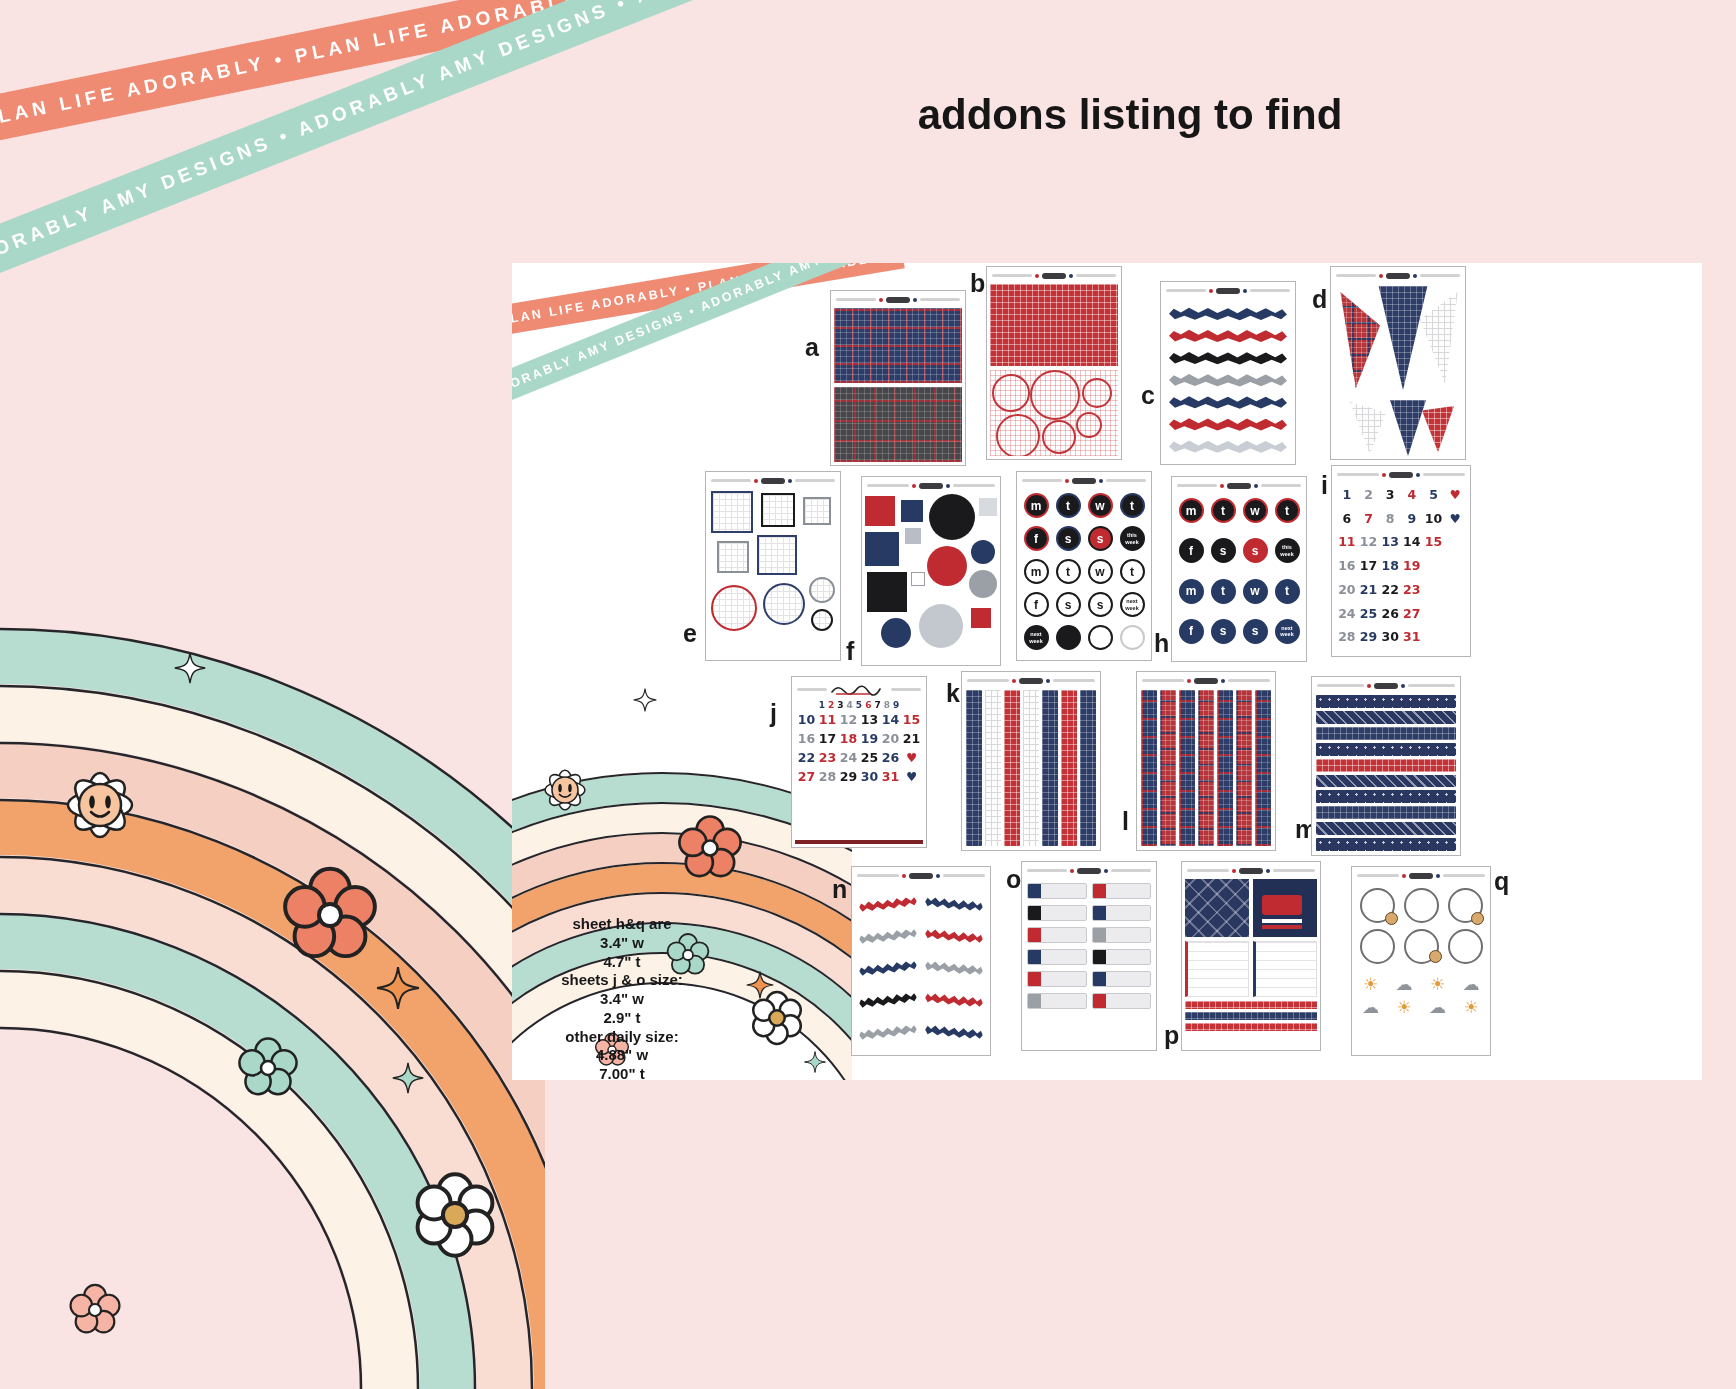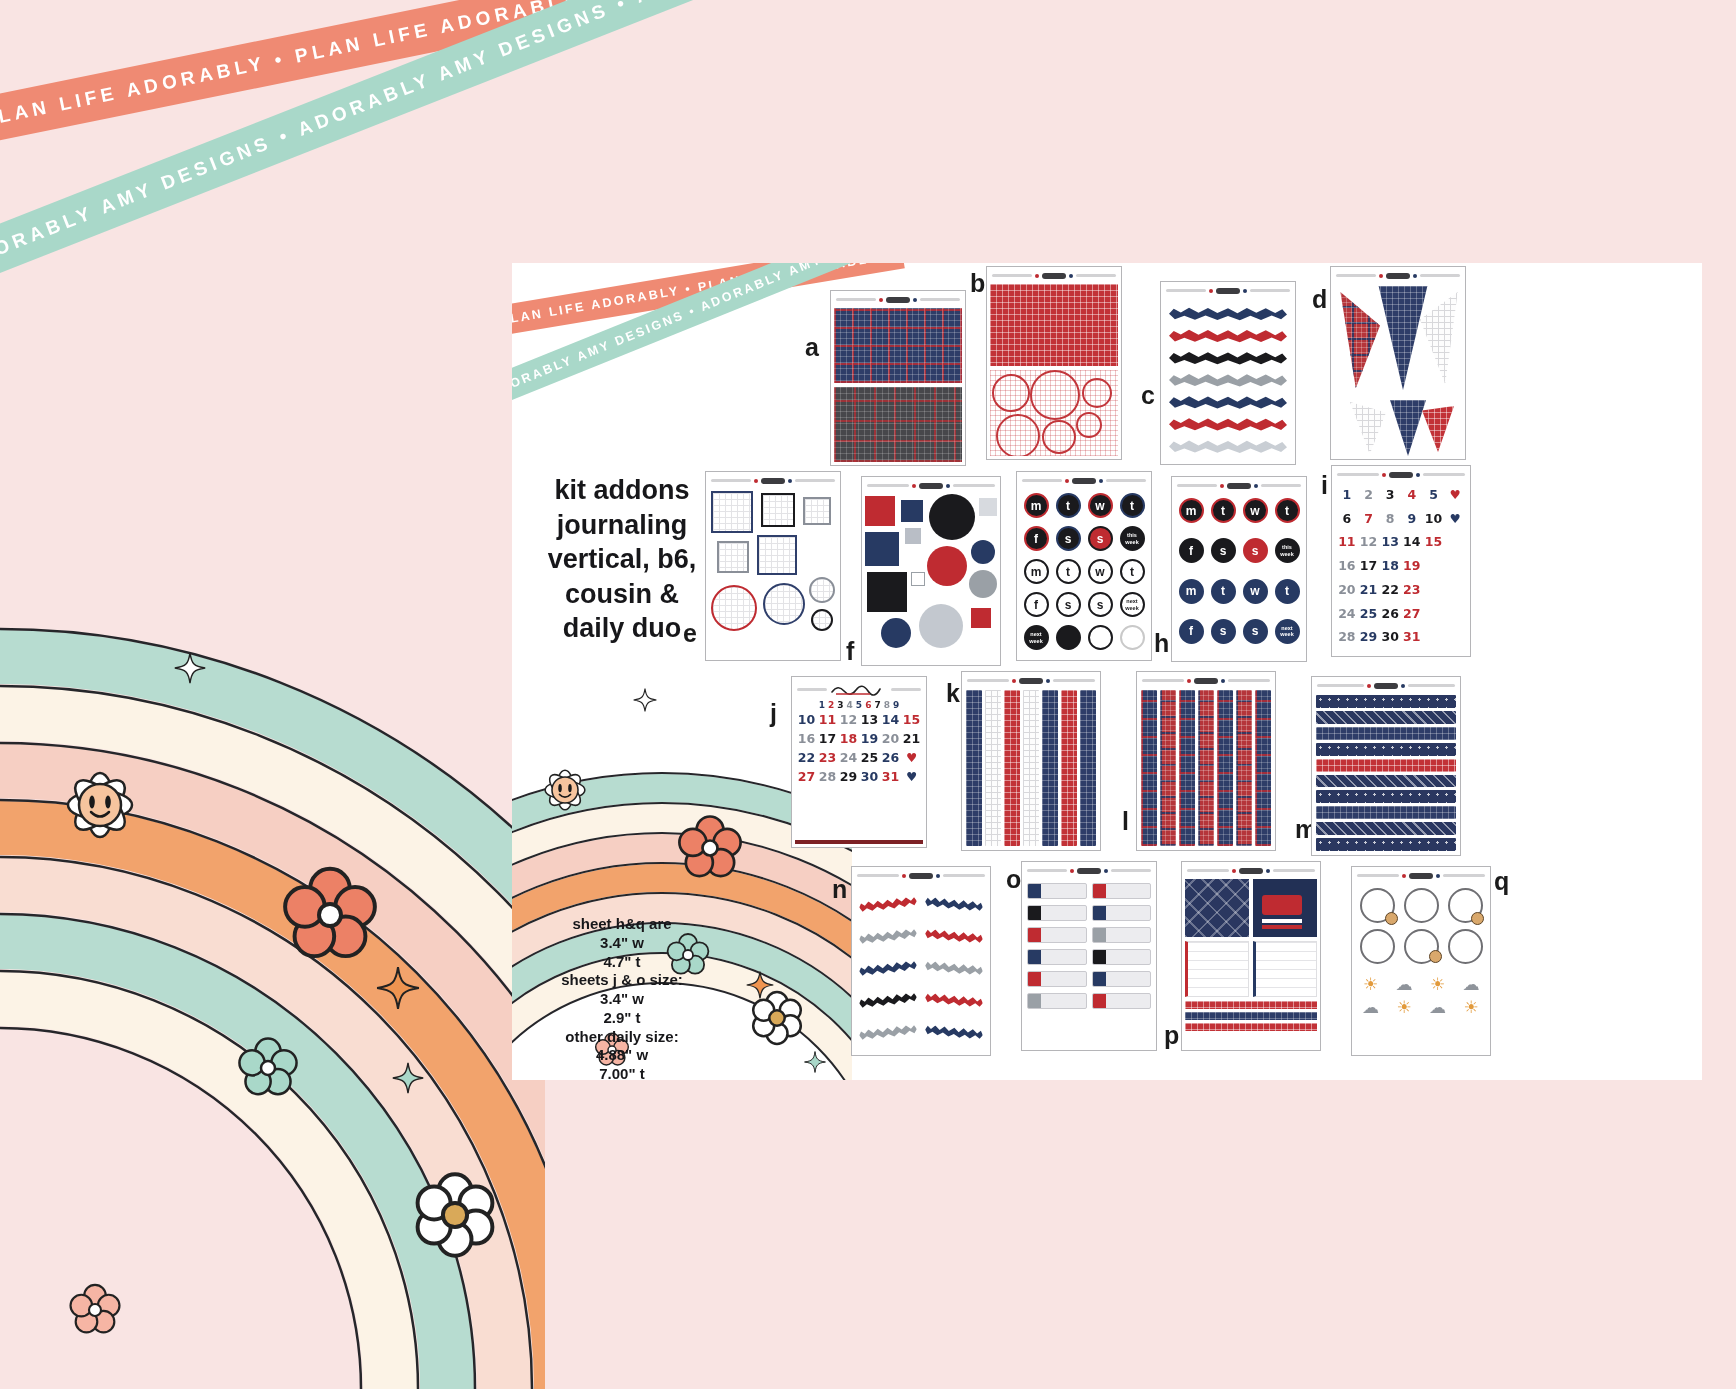--- a/index.html
+++ b/index.html
@@ -142,20 +142,21 @@
   .wx-grid{display:grid;grid-template-columns:repeat(4,1fr);gap:2px;margin-top:6px;}
   .wx{font-size:17px;text-align:center;line-height:1.25;font-family:"DejaVu Sans",sans-serif;}
 </style>
 </head>
 <body>
 
 <div class="tape" id="tape1">PLAN LIFE ADORABLY • PLAN LIFE ADORABLY • PLAN LIFE ADORABLY</div>
 <div class="tape" id="tape2">ADORABLY AMY DESIGNS • ADORABLY AMY DESIGNS • ADORABLY AMY DESIGNS</div>
 
 <div class="heading">
+  <div>addons listing to find</div>
 </div>
 
 <svg width="545" height="774" viewBox="0 0 545 774" style="position:absolute;left:0;top:615px;">
   <defs>
     <g id="daisy">
       <g fill="#ffffff" stroke="#222" stroke-width="2.5">
         <ellipse rx="14" ry="32"></ellipse>
         <ellipse rx="14" ry="32" transform="rotate(45)"></ellipse>
         <ellipse rx="14" ry="32" transform="rotate(90)"></ellipse>
         <ellipse rx="14" ry="32" transform="rotate(135)"></ellipse>
@@ -249,27 +250,20 @@
     <use href="#star4" transform="translate(133,40) scale(0.6)" color="#ffffff"></use>
     <use href="#daisy" transform="translate(53,130) scale(0.62)"></use>
     <use href="#flower5" transform="translate(198,188) scale(1.5)" color="#ec8166"></use>
     <use href="#flower5" transform="translate(176,295) scale(1.0)" color="#a9d8c9"></use>
     <use href="#star4" transform="translate(248,325) scale(0.7)" color="#ef9450"></use>
     <use href="#daisy2" transform="translate(265,358) scale(1.4)"></use>
     <use href="#flower5" transform="translate(100,390) scale(0.8)" color="#f6b5a4"></use>
     <use href="#star4" transform="translate(303,402) scale(0.55)" color="#a9d8c9"></use>
   </svg>
 
-  <div class="kit-text">
-      <span class="kit-line">kit addons</span>
-      <span class="kit-line">journaling</span>
-      <span class="kit-line">vertical, b6,</span>
-      <span class="kit-line">cousin &amp;</span>
-      <span class="kit-line">daily duo</span>
-    </div>
 
   <div class="size-text">
       <span class="size-line">sheet h&amp;q are</span>
       <span class="size-line">3.4" w</span>
       <span class="size-line">4.7" t</span>
       <span class="size-line">sheets j &amp; o size:</span>
       <span class="size-line">3.4" w</span>
       <span class="size-line">2.9" t</span>
       <span class="size-line">other daily size:</span>
       <span class="size-line">4.88" w</span>

